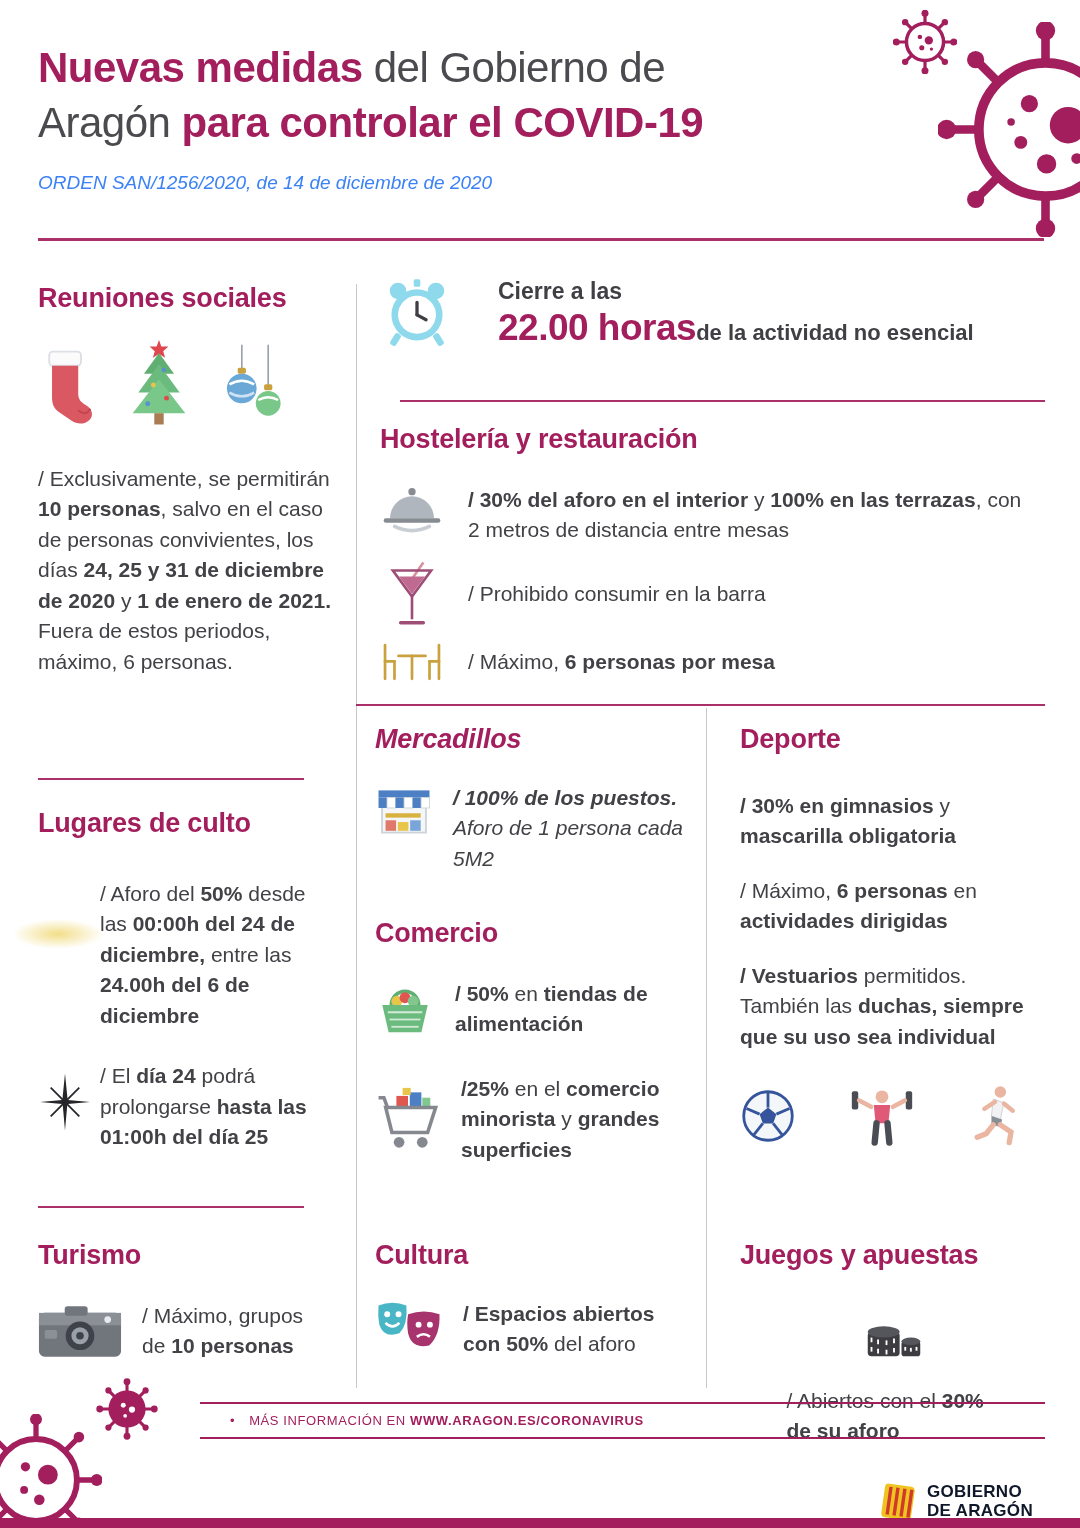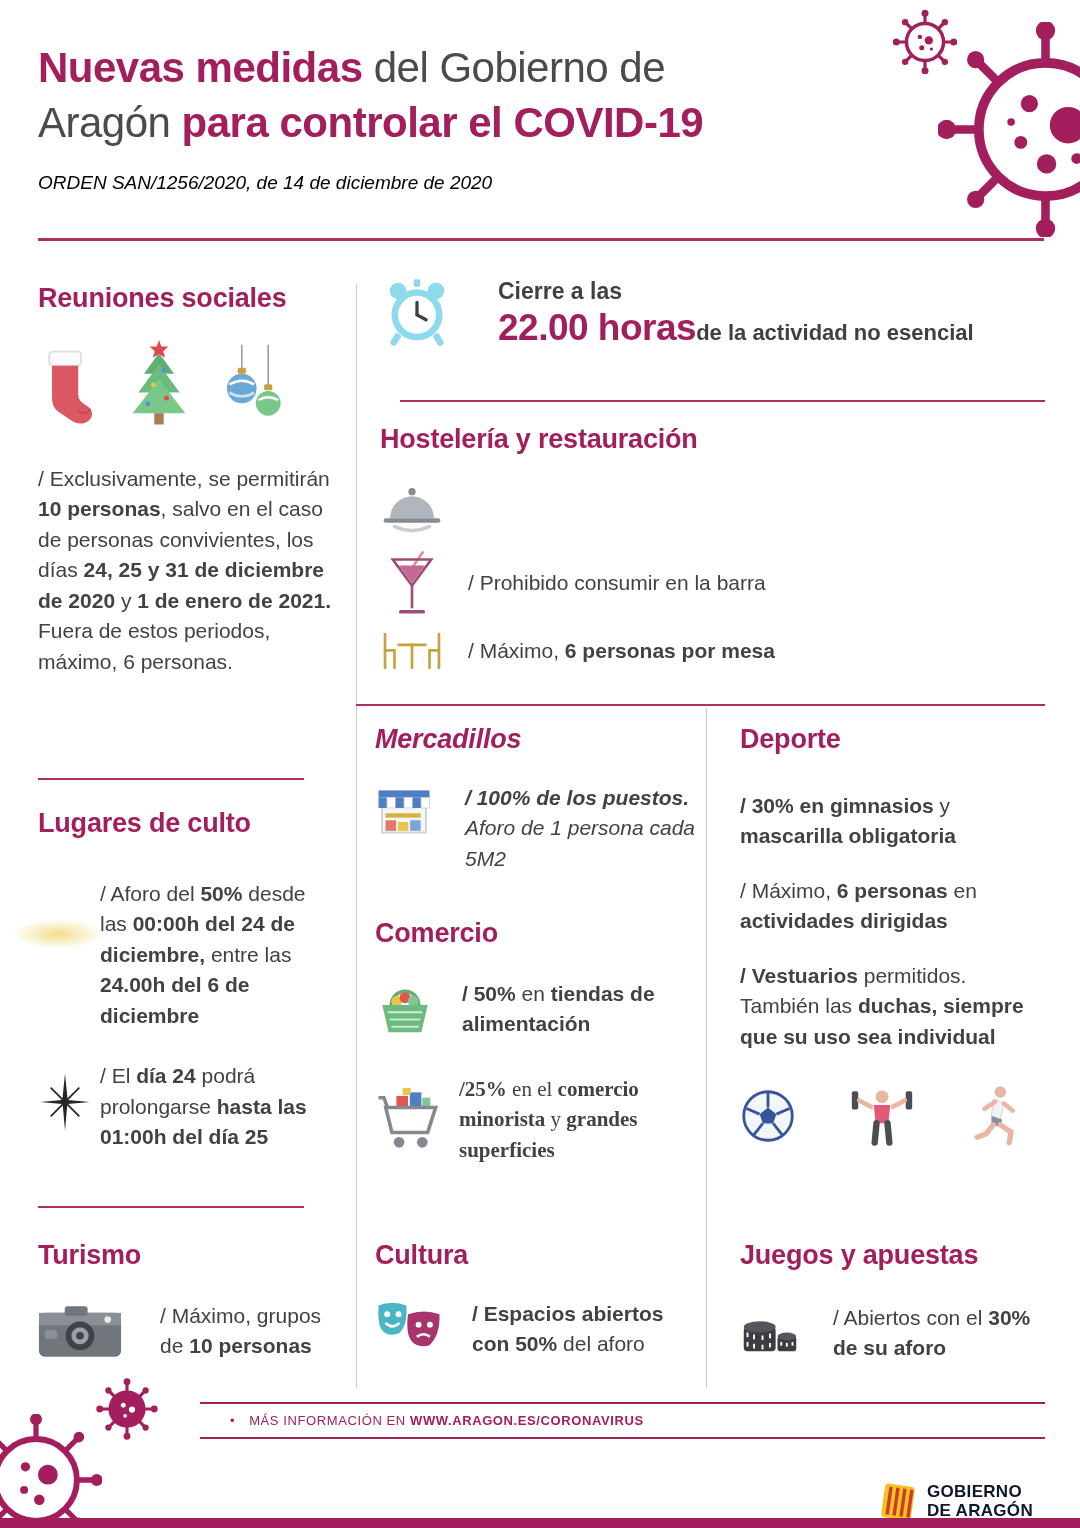--- a/index.html
+++ b/index.html
@@ -17,30 +17,30 @@
   .b{font-weight:700;}
   .accent{color:var(--accent);}
   h1{font-size:42px;line-height:1.32;font-weight:400;color:#4a4a4f;white-space:pre-line;letter-spacing:-0.5px;}
   h2{font-size:27px;font-weight:700;color:var(--accent);letter-spacing:-0.2px;}
   .body{font-size:21px;line-height:1.45;color:var(--ink);}
   .hdiv{position:absolute;background:var(--accent);opacity:.92;}
   .vdiv{position:absolute;width:1px;background:var(--line);}
   .alert-row{display:flex;align-items:flex-end;gap:30px;}
   .alert-level{font-size:34px;color:#4a4a4f;}
   .sup{font-size:55%;vertical-align:super;}
-  .order-ref{font-style:italic;font-size:19px;color:#000000;padding-bottom:6px;}
+  .order-ref{font-style:italic;font-size:19px;color:#3b82f6;padding-bottom:6px;}
   .curfew{display:flex;gap:48px;align-items:flex-start;}
   .cline1{font-size:23px;font-weight:700;color:#3f3f44;}
   .cline2{display:flex;align-items:baseline;margin-top:2px;}
   .ctime{font-size:37px;font-weight:700;color:var(--accent);letter-spacing:-0.5px;}
   .csuffix{font-size:22px;font-weight:700;color:#3f3f44;}
   .hrow{display:flex;gap:24px;margin-bottom:14px;align-items:center;}
   .hrow.top{align-items:flex-start;}
   .hicon{flex:0 0 64px;display:flex;justify-content:center;align-items:center;}
-  .irow{display:flex;gap:8px;align-items:flex-start;justify-content:space-between;}
+  .irow{display:flex;gap:20px;align-items:flex-start;}
   .irow.center{align-items:center;}
   .culto-item{position:relative;padding-left:62px;}
   .sun-glow{position:absolute;left:-26px;top:40px;width:92px;height:30px;
     background:radial-gradient(ellipse at center, rgba(242,220,130,.95), rgba(242,220,130,0) 70%);}
   .sparkle{position:absolute;left:2px;top:12px;}
   .sports-row{display:flex;align-items:center;justify-content:space-between;width:282px;}
   .info-band{border-top:2px solid var(--accent);border-bottom:2px solid var(--accent);
     padding:9px 0 9px 30px;color:var(--accent);font-size:13px;letter-spacing:.6px;}
   .info-band .bullet{margin-right:14px;}
   .info-url{cursor:pointer;}
@@ -244,20 +244,21 @@
     <h2 style="margin-bottom:30px;">Hostelería y restauración</h2>
     <div class="hrow top">
       <span class="hicon">
         <svg width="64" height="50" viewBox="0 0 70 54">
           <circle cx="35" cy="7" r="4" fill="#878c93"></circle>
           <path d="M11 36 a24 24 0 0 1 48 0 z" fill="#b0b6bd"></path>
           <rect x="4" y="36" width="62" height="5" rx="2.5" fill="#878c93"></rect>
           <path d="M16 45 q19 9 38 0" stroke="#c9ced4" stroke-width="4" fill="none" stroke-linecap="round"></path>
         </svg>
       </span>
+      <p class="body" style="max-width:565px;"><span class="b">/ </span><span class="b">30% del aforo en el interior</span><span> y </span><span class="b">100% en las terrazas</span><span>, con 2 metros de distancia entre mesas</span></p>
     </div>
     <div class="hrow">
       <span class="hicon">
         <svg width="48" height="68" viewBox="0 0 54 78">
           <line x1="40" y1="3" x2="24" y2="26" stroke="#d8909e" stroke-width="3"></line>
           <polygon points="5,12 49,12 27,42" fill="none" stroke="#9e4d77" stroke-width="3"></polygon>
           <polygon points="12,19 42,19 27,39" fill="#c06a92"></polygon>
           <line x1="27" y1="42" x2="27" y2="68" stroke="#9e4d77" stroke-width="3"></line>
           <line x1="14" y1="72" x2="40" y2="72" stroke="#9e4d77" stroke-width="4" stroke-linecap="round"></line>
         </svg>
@@ -333,21 +334,21 @@
           <rect x="24" y="12" width="13" height="13" fill="#e0574f"></rect>
           <rect x="39" y="8" width="13" height="17" fill="#4d7fc4"></rect>
           <rect x="31" y="3" width="9" height="8" fill="#e8c64a"></rect>
           <rect x="53" y="14" width="9" height="11" fill="#82c78e"></rect>
           <path d="M12 25 h56 l-9 28 h-40 z" fill="none" stroke="#85898f" stroke-width="4"></path>
           <path d="M4 14 h6 l4 11" fill="none" stroke="#85898f" stroke-width="4"></path>
           <circle cx="27" cy="64" r="6" fill="#85898f"></circle>
           <circle cx="53" cy="64" r="6" fill="#85898f"></circle>
         </svg>
       </span>
-      <p class="body" style="width:238px;font-family:Liberation Serif, serif;"><span class="b">/</span><span class="b">25%</span><span> en el </span><span class="b">comercio minorista</span><span> y </span><span class="b">grandes superficies</span></p>
+      <p class="body" style="width:238px;"><span class="b">/</span><span class="b">25%</span><span> en el </span><span class="b">comercio minorista</span><span> y </span><span class="b">grandes superficies</span></p>
     </div>
   </section>
 
   <section class="abs" style="left:375px;top:1240px;width:322px;">
     <h2>Cultura</h2>
     <div class="irow center" style="margin-top:28px;">
       <span>
         <svg width="68" height="58" viewBox="0 0 78 66">
           <path d="M4 6 Q20 0 36 6 Q38 28 28 38 Q10 44 5 28 Q3 18 4 6 Z" fill="#49b6c6"></path>
           <circle cx="14" cy="16" r="3.4" fill="#ffffff"></circle>
@@ -403,21 +404,21 @@
           <path d="M26 36 L38 40 L36 48 L26 46 Z" fill="#8a8f96"></path>
           <path d="M36 46 L48 54 L46 66" stroke="#eab6a2" stroke-width="6" fill="none" stroke-linecap="round"></path>
           <path d="M28 46 L20 56 L10 60" stroke="#eab6a2" stroke-width="6" fill="none" stroke-linecap="round"></path>
         </svg>
       </span>
     </div>
   </section>
 
   <section class="abs" style="left:740px;top:1240px;width:308px;">
     <h2>Juegos y apuestas</h2>
-    <div class="irow center" style="margin-top:32px;">
+    <div class="irow center" style="margin-top:40px;flex-direction:column;">
       <span>
         <svg width="60" height="55" viewBox="0 0 64 58">
           <rect x="4" y="22" width="34" height="26" rx="4" fill="#3c3c41"></rect>
           <ellipse cx="21" cy="22" rx="17" ry="6" fill="#55555c"></ellipse>
           <g stroke="#ffffff" stroke-width="2">
             <line x1="8" y1="28" x2="8" y2="33"></line>
               <line x1="15" y1="30" x2="15" y2="35"></line>
             <line x1="24" y1="31" x2="24" y2="36"></line>
               <line x1="32" y1="29" x2="32" y2="34"></line>
             <line x1="8" y1="38" x2="8" y2="43"></line>

